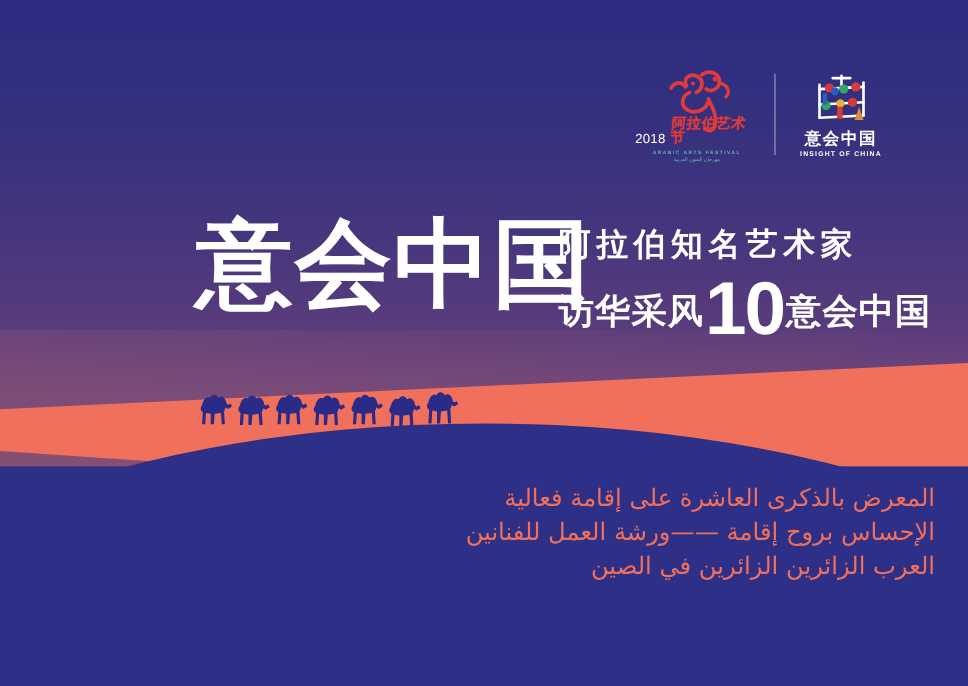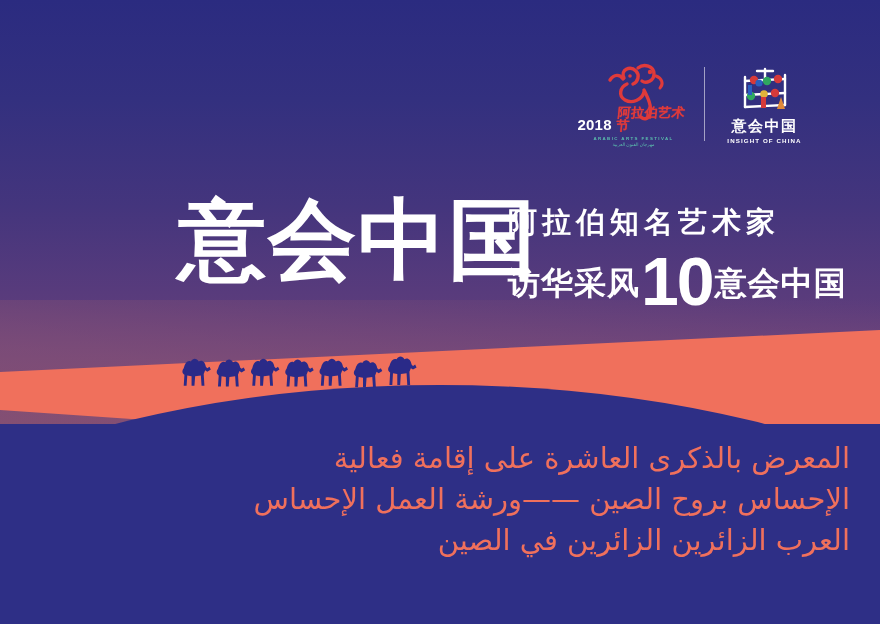--- a/index.html
+++ b/index.html
@@ -70,21 +70,21 @@
     margin:0 14px;
   }
 
   
   #aaf-mark{position:relative;width:108px;height:62px;}
   #aaf-mark svg{position:absolute;left:0;top:0;width:108px;height:62px;}
   #aaf-row{
     display:flex;align-items:flex-end;gap:5px;margin-top:-16px;position:relative;z-index:3;
   }
   #aaf-year{
-    color:#ffffff;font-size:15px;font-weight:700;letter-spacing:.2px;
+    color:#ffffff;font-size:12px;font-weight:400;letter-spacing:.2px;
     font-family:"Liberation Sans",sans-serif;line-height:1;
   }
   #aaf-cn{
     color:#e03a3a;font-size:13px;font-weight:700;line-height:1;
     letter-spacing:.5px;
     font-family:"DejaVu Sans",sans-serif;
     transform:skewX(-6deg);
     text-shadow:0 0 1px rgba(224,58,58,.8);
   }
   #aaf-en{
@@ -138,21 +138,21 @@
     letter-spacing:-2px;margin:0 2px 0 1px;
     transform:translateY(-2px);
   }
 
   
   #arabic{
     position:absolute;left:60px;top:438px;width:790px;
     text-align:right;direction:rtl;
     color:#f0705c;
     font-family:"DejaVu Sans",sans-serif;
-    font-size:29px;line-height:1.42;
+    font-size:22px;line-height:1.42;
     letter-spacing:0px;
   }
   .ar-line{display:block;white-space:nowrap;}
 </style>
 </head>
 <body>
 
 <div id="poster">
 
   <div class="shape" id="haze"></div>
@@ -254,17 +254,17 @@
     <div id="sub1">阿拉伯知名艺术家</div>
     <div id="sub2">
       <span class="sub2-cn">访华采风</span>
       <span id="sub2-num">10</span>
       <span class="sub2-cn">意会中国</span>
     </div>
   </div>
 
   <div id="arabic">
     <span class="ar-line">المعرض بالذكرى العاشرة على إقامة فعالية</span>
-    <span class="ar-line">الإحساس بروح الصين ——ورشة العمل الإحساس</span>
+    <span class="ar-line">الإحساس بروح إقامة ——ورشة العمل للفنانين</span>
     <span class="ar-line">العرب الزائرين الزائرين في الصين</span>
   </div>
 
 </div>
 
 </body></html>

